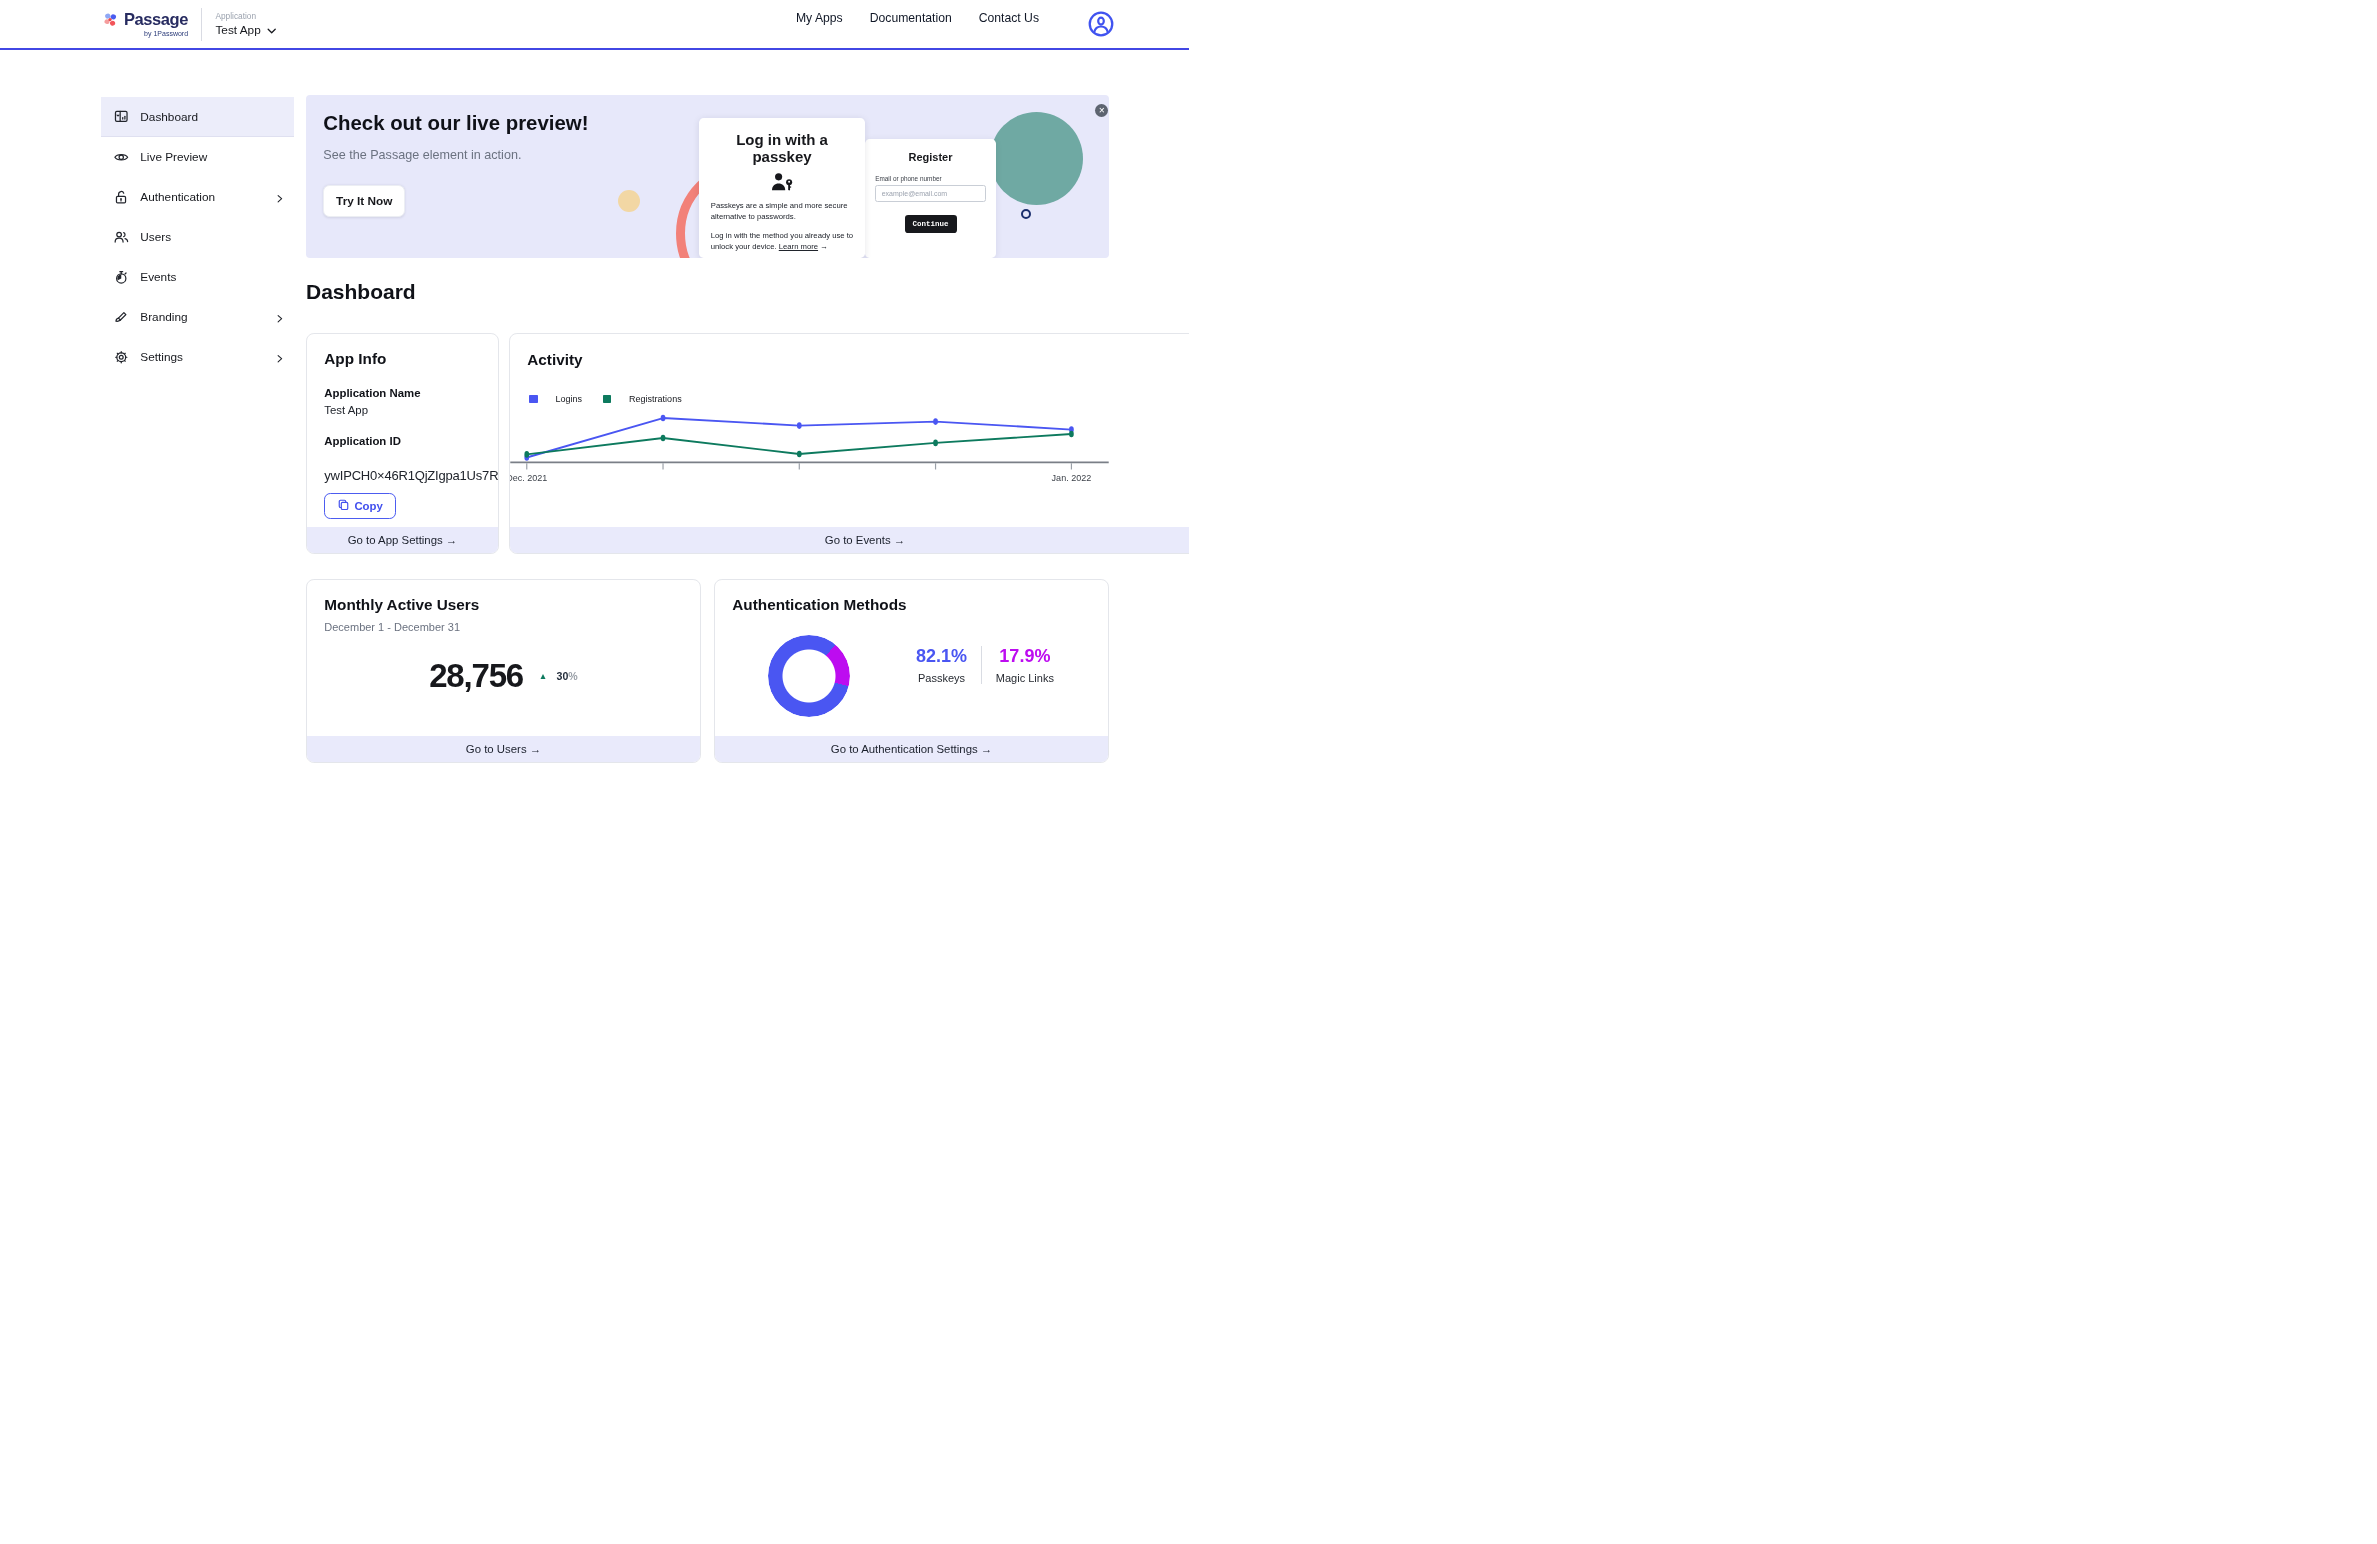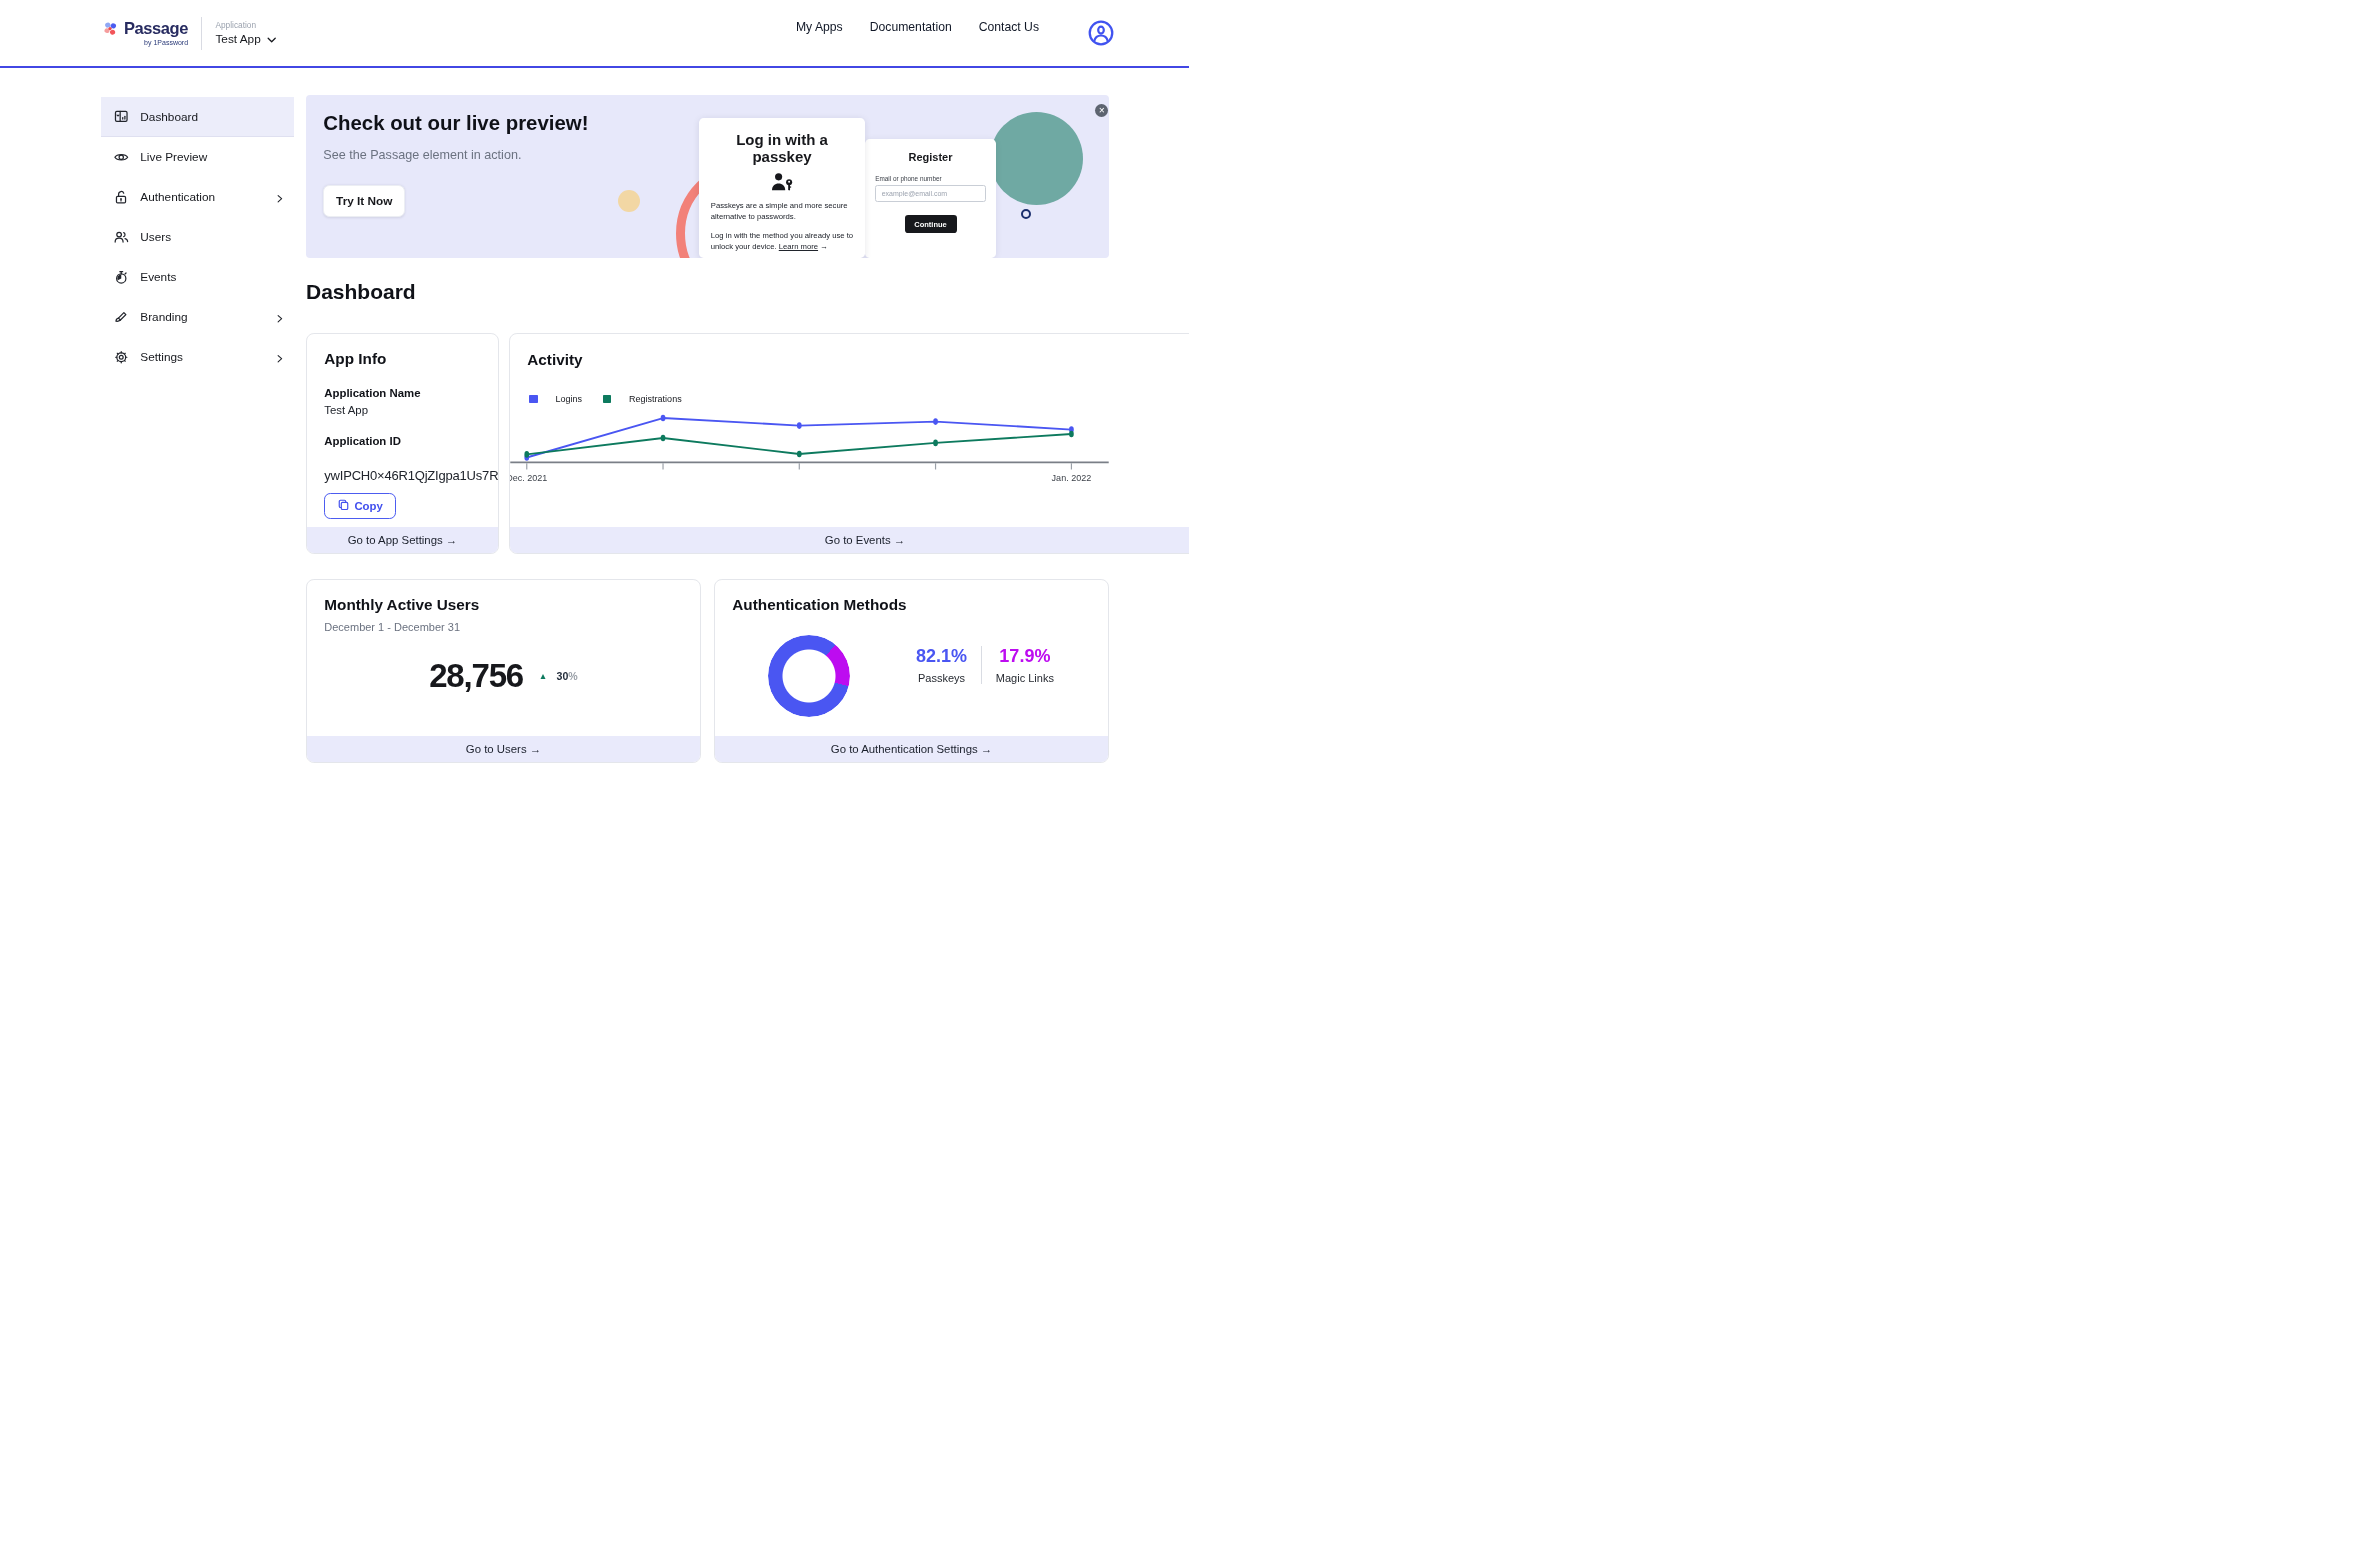--- a/index.html
+++ b/index.html
@@ -1,21 +1,21 @@
 <!DOCTYPE html>
 <html style="font-size:12.6px"><head>
 <meta charset="utf-8">
 <style>
   * { margin:0; padding:0; box-sizing:border-box; }
   html,body { background:#fff; }
   body { font-family:"Liberation Sans","DejaVu Sans",sans-serif; color:#16181d; }
   .page { position:relative; width:1189px; height:772px; background:#fff; overflow:hidden; }
 
   
-  .topbar { position:absolute; top:0; left:0; width:1189px; height:68px; background:#fff;
+  .topbar { position:absolute; top:0; left:0; width:1189px; height:50px; background:#fff;
             border-bottom:2.4px solid #4247e4; display:flex; align-items:center;
             padding:0 75px 0 101px; z-index:10; }
   .logo-wrap { display:flex; align-items:flex-start; gap:3.9px; cursor:pointer; }
   .logo-text { display:flex; flex-direction:column; align-items:flex-end; }
   .brand { font-size:16.5px; font-weight:700; color:#272b60; letter-spacing:-0.4px; line-height:17.3px; }
   .byline { font-size:7px; color:#2a3a78; margin-top:1.6px; }
   .topbar-divider { width:0.8px; height:33px; background:#d9dbe3; margin:0 14px 0 12.6px; }
   .app-switch { display:flex; flex-direction:column; cursor:pointer; }
   .app-switch-label { font-size:8.3px; color:#9ca3af; }
   .app-switch-value { font-size:11.8px; color:#16181d; margin-top:2.4px; display:flex; align-items:center; gap:6.3px; }
@@ -61,21 +61,21 @@
   .reg-card { position:absolute; left:559px; top:44px; width:131px; height:119px; background:#fff;
               border-radius:4.7px; z-index:2; box-shadow:0 1.6px 7.9px rgba(20,20,40,.08); padding:9.4px 10.2px; }
   .reg-title { font-size:11px; font-weight:700; color:#17181c; text-align:center; margin-top:3.1px; }
   .reg-label { font-size:6.4px; color:#3a3f47; margin-top:11.8px; }
   .reg-input { width:100%; height:16.5px; margin-top:3.1px; border:0.8px solid #c9ced6; border-radius:2.4px;
                font-size:7px; padding:0 5.5px; color:#16181d; outline:none;
                font-family:"Liberation Sans","DejaVu Sans",sans-serif; }
   .reg-input::placeholder { color:#9ca3af; }
   .continue-btn { display:block; margin:13.4px auto 0 auto; width:52px; height:18px; background:#17181c;
                   color:#fff; font-size:7.5px; font-weight:700; border:none; border-radius:3.1px; cursor:pointer;
-                  font-family:Liberation Sans, sans-serif; }
+                  font-family:Liberation Mono, monospace; }
 
   
   .page-title { position:absolute; left:306px; top:280px; font-size:21px; font-weight:700; color:#101218; }
   .card { position:absolute; background:#fff; border:0.8px solid #e4e6eb; border-radius:7.9px; overflow:hidden; }
   .card-footer { position:absolute; left:0; right:0; bottom:0; height:26px; background:#E9EAFB;
                  display:flex; align-items:center; justify-content:center; font-size:11.4px; color:#1a1f2b;
                  cursor:pointer; }
   .card h3 { font-size:15.3px; font-weight:700; color:#101218; }
 
   .appinfo { left:306px; top:333px; width:193px; height:221px; padding:15.7px 17.3px; }

